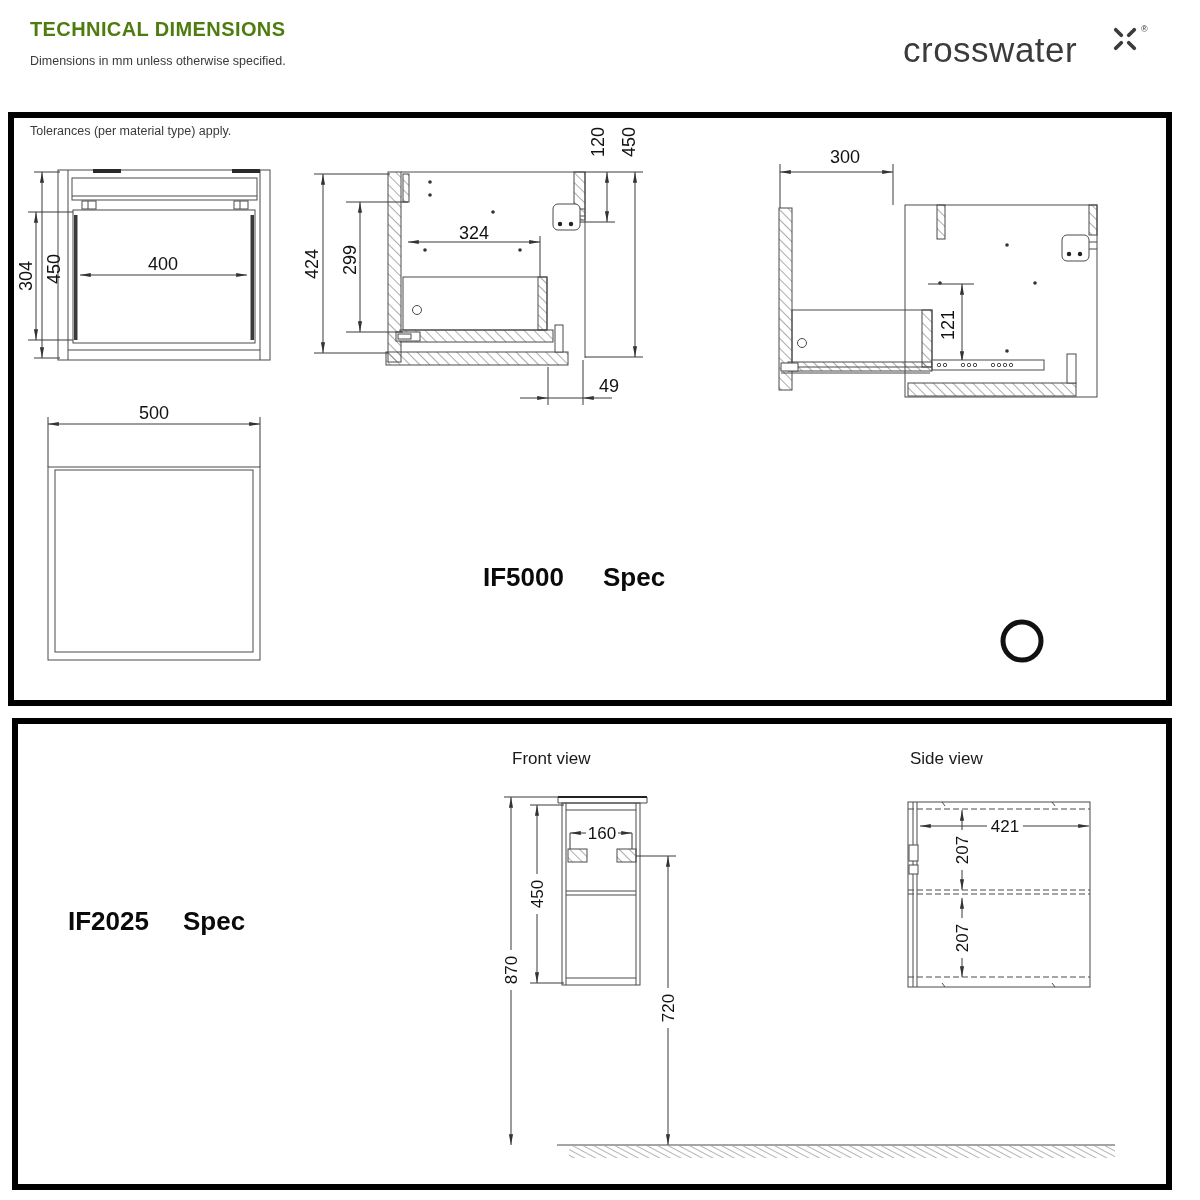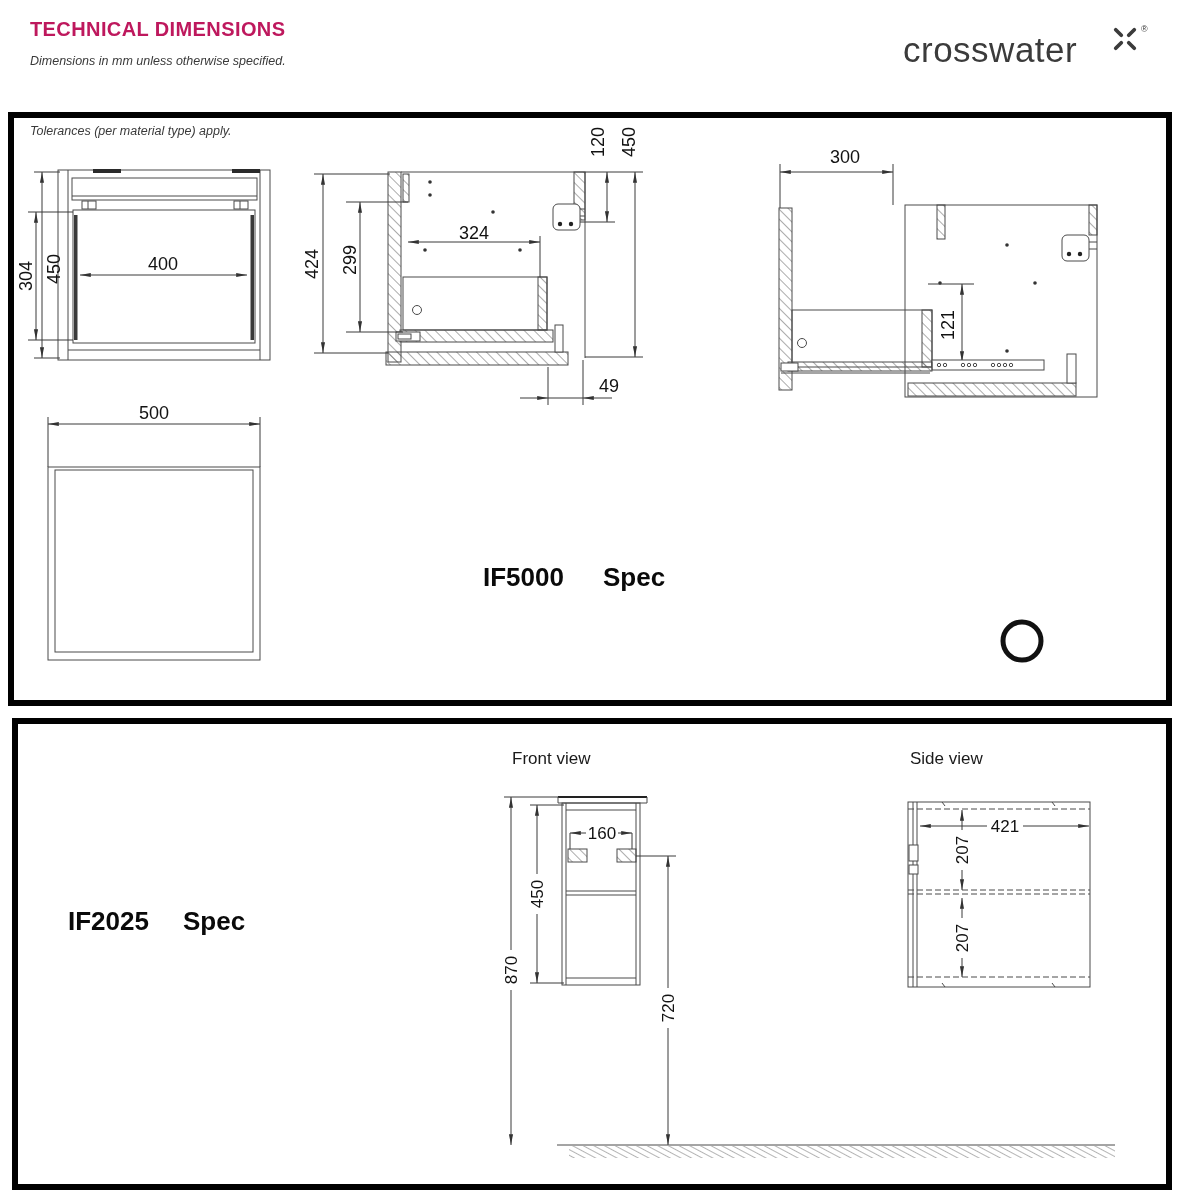--- a/index.html
+++ b/index.html
@@ -2,23 +2,23 @@
 <html><head>
 <meta charset="utf-8">
 <style>
   html,body{margin:0;padding:0;}
   body{
     width:1200px;height:1200px;position:relative;background:#fff;
     font-family:"Liberation Sans",sans-serif;overflow:hidden;
   }
   .hdr-title{
     position:absolute;left:30px;top:18px;font-size:20px;font-weight:bold;
-    color:#be185d;letter-spacing:.4px;
+    color:#4d7c0f;letter-spacing:.4px;
   }
-  .hdr-note{position:absolute;left:30px;font-size:12.5px;color:#3a3a3a;font-style:italic;}
+  .hdr-note{position:absolute;left:30px;font-size:12.5px;color:#3a3a3a;}
   .note1{top:54px;} .note2{top:77px;margin-top:47px;}
   .logo{position:absolute;left:903px;top:30px;width:260px;height:55px;}
   .logo-text{font-size:35px;color:#3b3b3b;font-weight:500;letter-spacing:.5px;}
   .logo-x{position:absolute;left:209px;top:-4px;}
   .logo-r{position:absolute;left:238px;top:-6px;font-size:9px;color:#3b3b3b;}
   .panel{position:absolute;}
   .p1{left:8px;top:112px;width:1164px;height:594px;}
   .p2{left:12px;top:718px;width:1160px;height:472px;text-align:right;}
   svg{display:block;}
   .s1{stroke:#4a4a4a;stroke-width:1;fill:none;}

